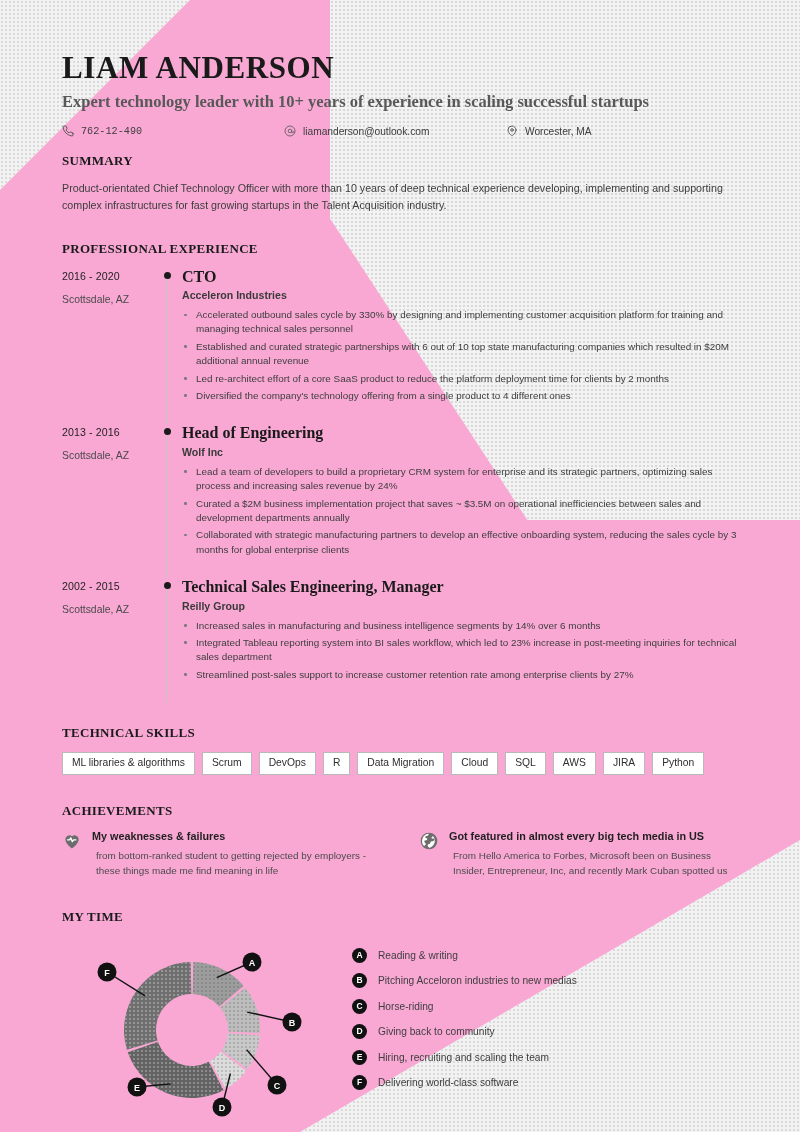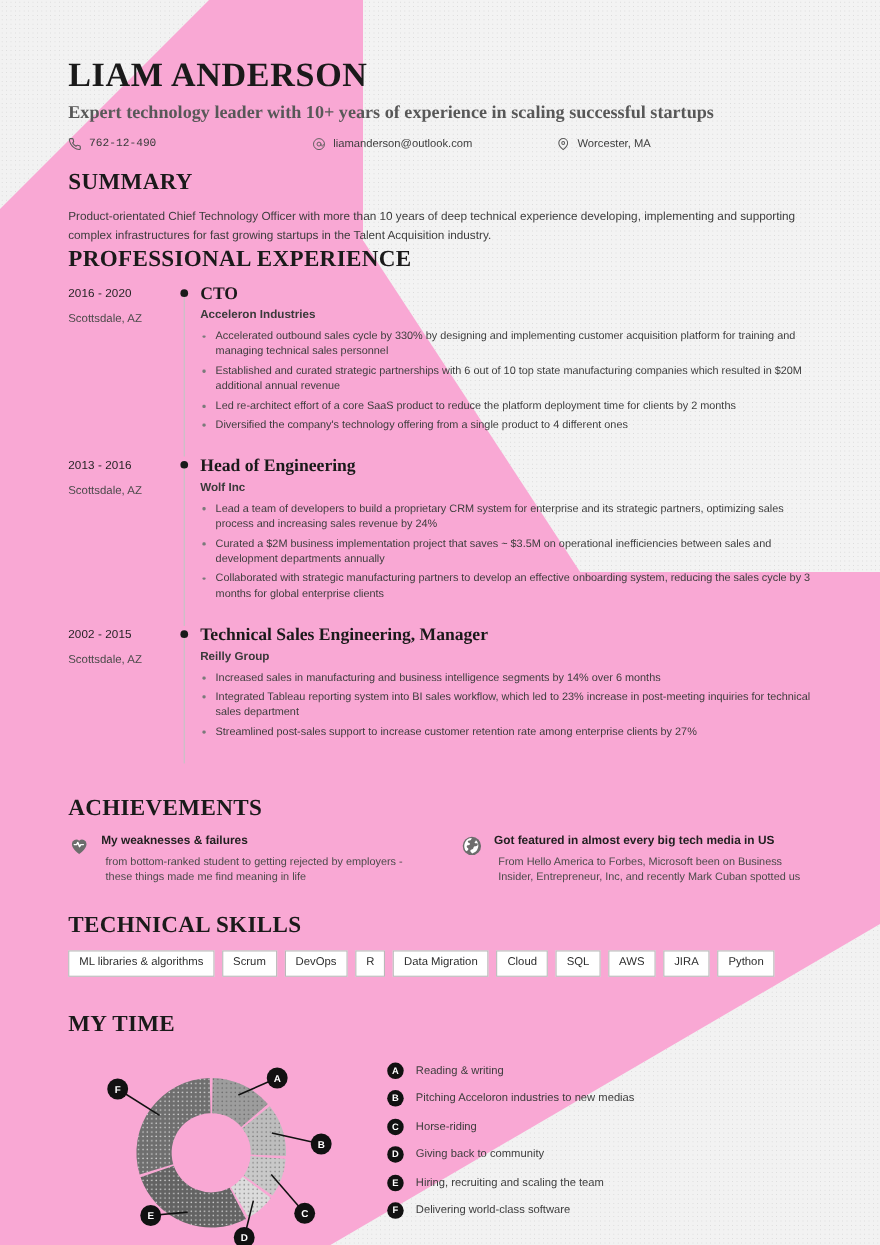--- a/index.html
+++ b/index.html
@@ -114,21 +114,21 @@
   .ci-phone  { width: 222px; font-family: Liberation Mono, monospace; }
   .ci-email  { width: 222px; }
   .contact-item .ic { display: inline-flex; width: 12px; height: 12px; color: #5a5a5a; }
   .contact-item .ic svg { width: 12px; height: 12px; display: block; }
 
   
   .section { padding: 0 62px; }
   .sec-title {
     font-family: "Liberation Serif", serif;
     font-weight: bold;
-    font-size: 21px;
+    font-size: 13px;
     letter-spacing: .3px;
     color: #1a1a1a;
     margin: 0 0 11px 0;
   }
   .summary-text {
     font-size: 10.7px;
     line-height: 1.55;
     color: #3d3d3d;
     max-width: 665px;
     margin: 0;
@@ -376,21 +376,21 @@
         </div>
 
       </div>
     </div>
 
     <div class="section" style="margin-top:16px;">
       <h2 class="sec-title">SUMMARY</h2>
       <p class="summary-text">Product-orientated Chief Technology Officer with more than 10 years of deep technical experience developing, implementing and supporting complex infrastructures for fast growing startups in the Talent Acquisition industry.</p>
     </div>
 
-    <div class="section" style="">
+    <div class="section" style="margin-top:27px;">
       <h2 class="sec-title">PROFESSIONAL EXPERIENCE</h2>
 
       <div class="exp-wrap">
 
         <div class="exp">
           <div class="exp-left">
             <div class="exp-dates">2016 - 2020</div>
             <div class="exp-loc">Scottsdale, AZ</div>
           </div>
           <div class="exp-rail">
@@ -439,73 +439,73 @@
             <div class="rail-dot"></div>
           </div>
           <div class="exp-right">
             <h3 class="exp-role">Technical Sales Engineering, Manager</h3>
             <div class="exp-company">Reilly Group</div>
             <ul class="exp-bullets">
               <li>Increased sales in manufacturing and business intelligence segments by 14% over 6 months</li>
               <li>Integrated Tableau reporting system into BI sales workflow, which led to 23% increase in post-meeting inquiries for technical sales department</li>
               <li>Streamlined post-sales support to increase customer retention rate among enterprise clients by 27%</li>
             </ul>
-          </div>
-        </div>
-
-      </div>
-    </div>
-
-    <div class="section" style="margin-top:28px;">
-      <h2 class="sec-title">ACHIEVEMENTS</h2>
-      <div class="ach-grid">
-
-        <div class="ach">
-          <span class="ach-icon">
-            <svg viewBox="0 0 24 24">
-              <path fill="currentColor" d="M12 21s-8-5.1-8-11a4.8 4.8 0 0 1 8-3.6A4.8 4.8 0 0 1 20 10c0 5.9-8 11-8 11z"></path>
-              <path fill="none" stroke="#ffffff" stroke-width="1.6" stroke-linecap="round" stroke-linejoin="round" d="M6.6 10.6h2.6l1.3-2.4 1.9 4.6 1.4-2.2h2.8"></path>
-            </svg>
-          </span>
-          <div>
-            <div class="ach-title">My weaknesses &amp; failures</div>
-            <p class="ach-desc">from bottom-ranked student to getting rejected by employers - these things made me find meaning in life</p>
-          </div>
-        </div>
-
-        <div class="ach">
-          <span class="ach-icon">
-            <svg viewBox="0 0 24 24">
-              <circle cx="12" cy="12" r="10" fill="currentColor"></circle>
-              <path fill="#ffffff" d="M12 3.4c-.9.9-.4 1.9-1.6 2.4-1.1.5-2.3.1-2.8 1.1-.5 1 .6 1.6 1.5 1.9.9.3 1.1 1.3.4 1.9-.8.6-2.2.2-2.9 1-.6.8.1 2 .9 2.6.9.6.7 1.8.1 2.5-.4.5-1.1.7-1.6 1.1A8.6 8.6 0 0 1 12 3.4z"></path>
-              <path fill="#ffffff" d="M16.3 5.6c.3.8-.4 1.4-1 1.9-.6.5-.4 1.4.3 1.5.9.2 2-.3 2.6.5.5.7.1 1.8-.6 2.3-.9.6-2.2.3-3.1.9-.9.6-.7 2-1.5 2.7-.7.6-1.8.4-2.4 1.1-.5.6-.2 1.5.2 2.1.4.6 1.2.9 1.4 1.6A8.6 8.6 0 0 0 16.3 5.6z"></path>
-            </svg>
-          </span>
-          <div>
-            <div class="ach-title">Got featured in almost every big tech media in US</div>
-            <p class="ach-desc">From Hello America to Forbes, Microsoft been on Business Insider, Entrepreneur, Inc, and recently Mark Cuban spotted us</p>
           </div>
         </div>
 
       </div>
     </div>
 
     <div class="section" style="margin-top:22px;">
       <h2 class="sec-title">TECHNICAL SKILLS</h2>
       <div class="skills">
         <span class="skill">ML libraries &amp; algorithms</span>
         <span class="skill">Scrum</span>
         <span class="skill">DevOps</span>
         <span class="skill">R</span>
         <span class="skill">Data Migration</span>
         <span class="skill">Cloud</span>
         <span class="skill">SQL</span>
         <span class="skill">AWS</span>
         <span class="skill">JIRA</span>
         <span class="skill">Python</span>
+      </div>
+    </div>
+
+    <div class="section" style="margin-top:28px;">
+      <h2 class="sec-title">ACHIEVEMENTS</h2>
+      <div class="ach-grid">
+
+        <div class="ach">
+          <span class="ach-icon">
+            <svg viewBox="0 0 24 24">
+              <path fill="currentColor" d="M12 21s-8-5.1-8-11a4.8 4.8 0 0 1 8-3.6A4.8 4.8 0 0 1 20 10c0 5.9-8 11-8 11z"></path>
+              <path fill="none" stroke="#ffffff" stroke-width="1.6" stroke-linecap="round" stroke-linejoin="round" d="M6.6 10.6h2.6l1.3-2.4 1.9 4.6 1.4-2.2h2.8"></path>
+            </svg>
+          </span>
+          <div>
+            <div class="ach-title">My weaknesses &amp; failures</div>
+            <p class="ach-desc">from bottom-ranked student to getting rejected by employers - these things made me find meaning in life</p>
+          </div>
+        </div>
+
+        <div class="ach">
+          <span class="ach-icon">
+            <svg viewBox="0 0 24 24">
+              <circle cx="12" cy="12" r="10" fill="currentColor"></circle>
+              <path fill="#ffffff" d="M12 3.4c-.9.9-.4 1.9-1.6 2.4-1.1.5-2.3.1-2.8 1.1-.5 1 .6 1.6 1.5 1.9.9.3 1.1 1.3.4 1.9-.8.6-2.2.2-2.9 1-.6.8.1 2 .9 2.6.9.6.7 1.8.1 2.5-.4.5-1.1.7-1.6 1.1A8.6 8.6 0 0 1 12 3.4z"></path>
+              <path fill="#ffffff" d="M16.3 5.6c.3.8-.4 1.4-1 1.9-.6.5-.4 1.4.3 1.5.9.2 2-.3 2.6.5.5.7.1 1.8-.6 2.3-.9.6-2.2.3-3.1.9-.9.6-.7 2-1.5 2.7-.7.6-1.8.4-2.4 1.1-.5.6-.2 1.5.2 2.1.4.6 1.2.9 1.4 1.6A8.6 8.6 0 0 0 16.3 5.6z"></path>
+            </svg>
+          </span>
+          <div>
+            <div class="ach-title">Got featured in almost every big tech media in US</div>
+            <p class="ach-desc">From Hello America to Forbes, Microsoft been on Business Insider, Entrepreneur, Inc, and recently Mark Cuban spotted us</p>
+          </div>
+        </div>
+
       </div>
     </div>
 
     <div class="section" style="margin-top:30px;">
       <h2 class="sec-title">MY TIME</h2>
 
       <div class="mytime-body">
 
         <div class="donut-box">
           <svg id="donut-svg" width="260" height="175" viewBox="0 0 260 175">

